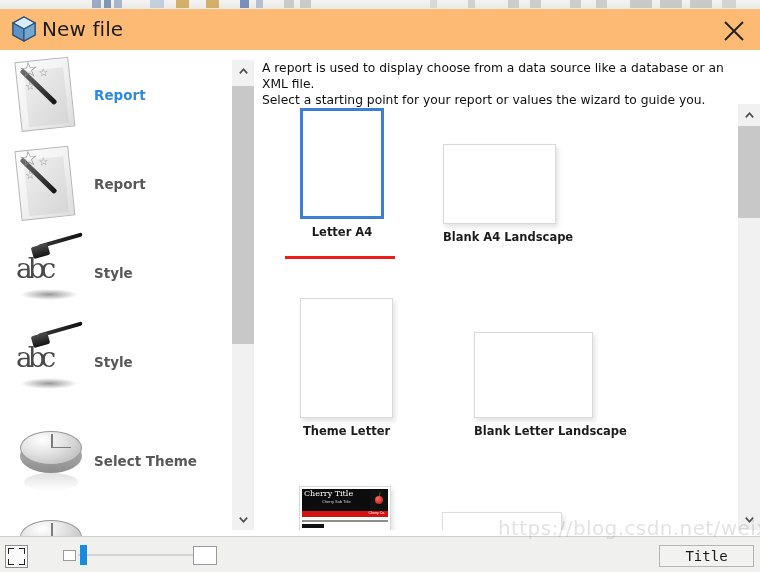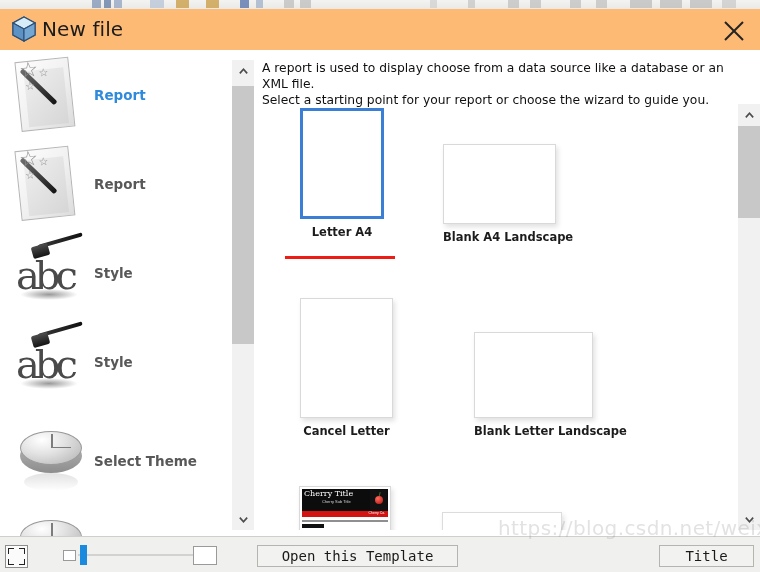--- a/index.html
+++ b/index.html
@@ -65,21 +65,21 @@
     background:linear-gradient(90deg,#6e6e6e,#151515);
     transform:rotate(50deg);transform-origin:left center;border-radius:2px;}
   .wp-star{position:absolute;color:#8c8c8c;font-size:17px;line-height:1;}
   .wp-star.s1{left:4px;top:-2px;font-size:21px;}
   .wp-star.s2{left:23px;top:8px;font-size:11px;}
   .wp-star.s3{left:8px;top:20px;font-size:11px;}
   .wp-shadow{position:absolute;left:12px;top:66px;width:42px;height:8px;
     background:radial-gradient(ellipse at center,rgba(0,0,0,.35),rgba(0,0,0,0) 70%);}
   
   .abc-ico{position:absolute;left:6px;top:8px;width:70px;height:64px;}
-  .abc-text{position:absolute;left:0;top:14px;font-size:40px;color:#4a4a4a;
+  .abc-text{position:absolute;left:0;top:14px;font-size:28px;color:#4a4a4a;
     font-family:"DejaVu Serif",serif;letter-spacing:-5px;line-height:1;}
   .abc-brush-h{position:absolute;left:22px;top:4px;width:46px;height:4px;
     background:linear-gradient(90deg,#3a3a3a,#111);transform:rotate(-16deg);
     transform-origin:left center;border-radius:2px;}
   .abc-brush-head{position:absolute;left:16px;top:4px;width:17px;height:12px;
     background:linear-gradient(180deg,#4d4d4d,#141414);transform:rotate(-16deg);
     border-radius:2px;}
   .abc-shadow{position:absolute;left:4px;top:48px;width:58px;height:11px;
     background:radial-gradient(ellipse at center,rgba(0,0,0,.4),rgba(0,0,0,0) 70%);}
   
@@ -349,36 +349,36 @@
   <div class="sb-arrow" style="top:448px;">
     <svg class="chev" viewBox="0 0 12 12">
         <polyline points="2,4 6,8.5 10,4" fill="none" stroke="#4c4c4c" stroke-width="1.8"></polyline>
       </svg>
   </div>
 </div>
 
 <div id="content">
   <div id="desc">
     <div>A report is used to display choose from a data source like a database or an XML file.</div>
-    <div>Select a starting point for your report or choose the wizard to guide you.</div>
+    <div>Select a starting point for your report or values the wizard to guide you.</div>
   </div>
 
   <div class="tmpl selected" style="left:44px;top:52px;">
     <div class="page" style="width:84px;height:111px;"></div>
     <div class="cap">Letter A4</div>
   </div>
 
   <div class="tmpl" style="left:187px;top:88px;">
     <div class="page" style="width:113px;height:80px;"></div>
     <div class="cap">Blank A4 Landscape</div>
   </div>
 
   <div class="tmpl" style="left:44px;top:242px;">
     <div class="page" style="width:93px;height:120px;"></div>
-    <div class="cap">Cancel Letter</div>
+    <div class="cap">Theme Letter</div>
   </div>
 
   <div class="tmpl" style="left:186px;top:276px;padding-left:32px;">
     <div class="page" style="width:119px;height:86px;"></div>
     <div class="cap">Blank Letter Landscape</div>
   </div>
 
   <div class="tmpl" style="left:43px;top:430px;">
     <div class="page" style="width:92px;height:74px;padding:0;">
       <div class="cherry">
@@ -425,17 +425,16 @@
     <div class="fit-c" style="left:2px;top:2px;border-right:none;border-bottom:none;"></div>
     <div class="fit-c" style="right:2px;top:2px;border-left:none;border-bottom:none;"></div>
     <div class="fit-c" style="left:2px;bottom:2px;border-right:none;border-top:none;"></div>
     <div class="fit-c" style="right:2px;bottom:2px;border-left:none;border-top:none;"></div>
   </div>
   <div id="zoom-small"></div>
   <div id="zoom-track"></div>
   <div id="zoom-handle"></div>
   <div id="zoom-large"></div>
 
-  <div class="btn" id="btn-open">Open this Template</div>
   <div class="btn" id="btn-cancel">Title</div>
 </div>
 
 <div id="watermark">https://blog.csdn.net/weixin_45973752</div>
 
 </body></html>

